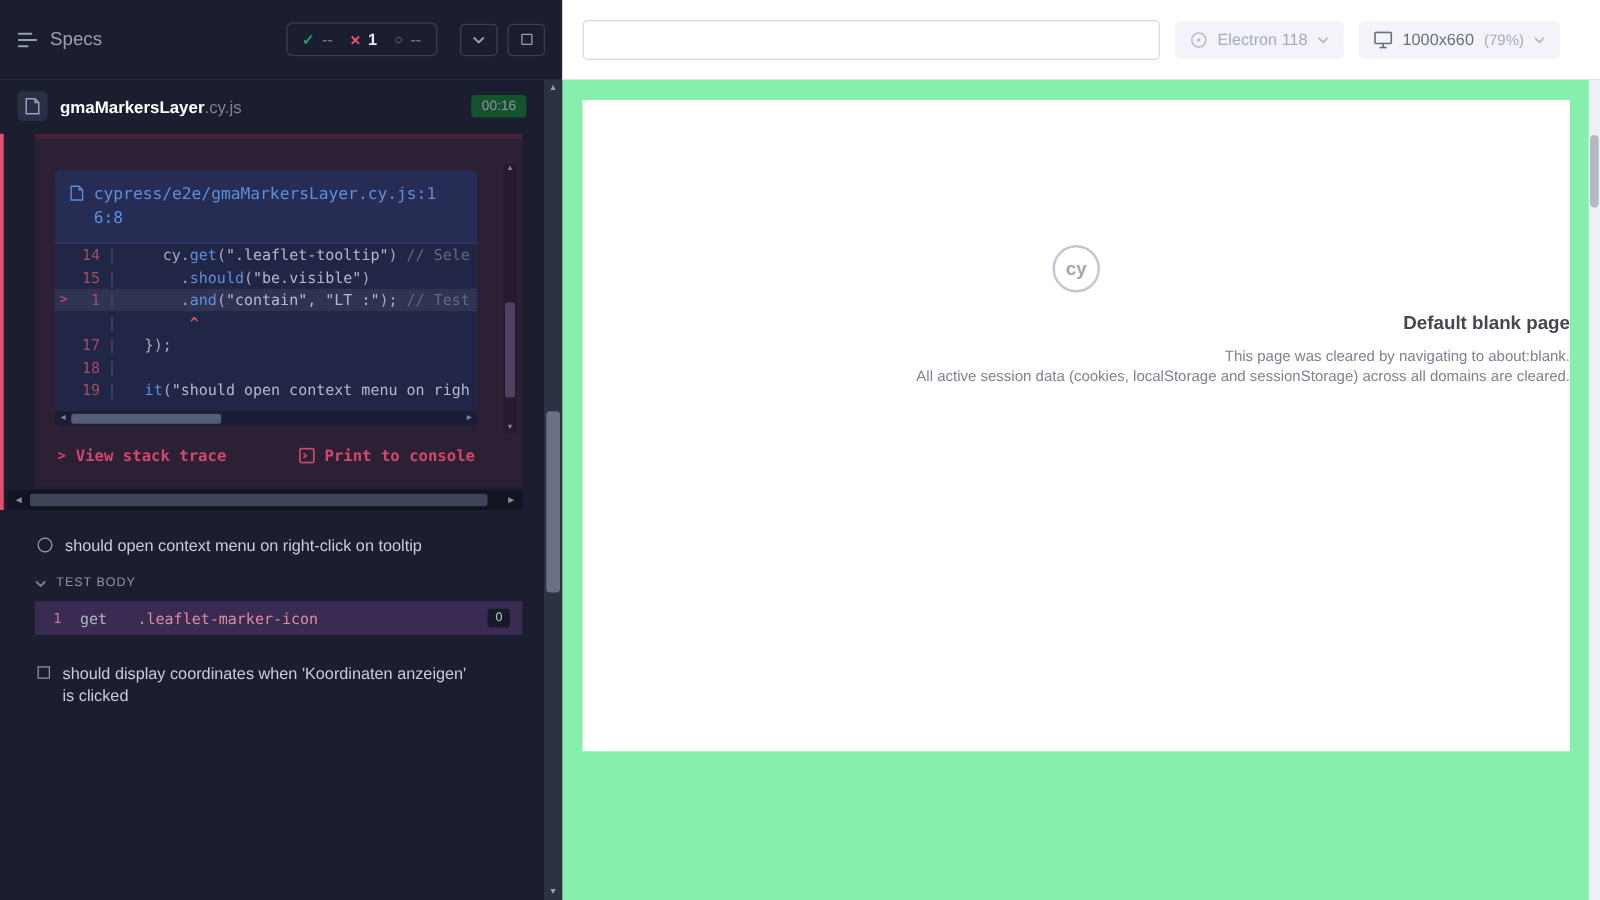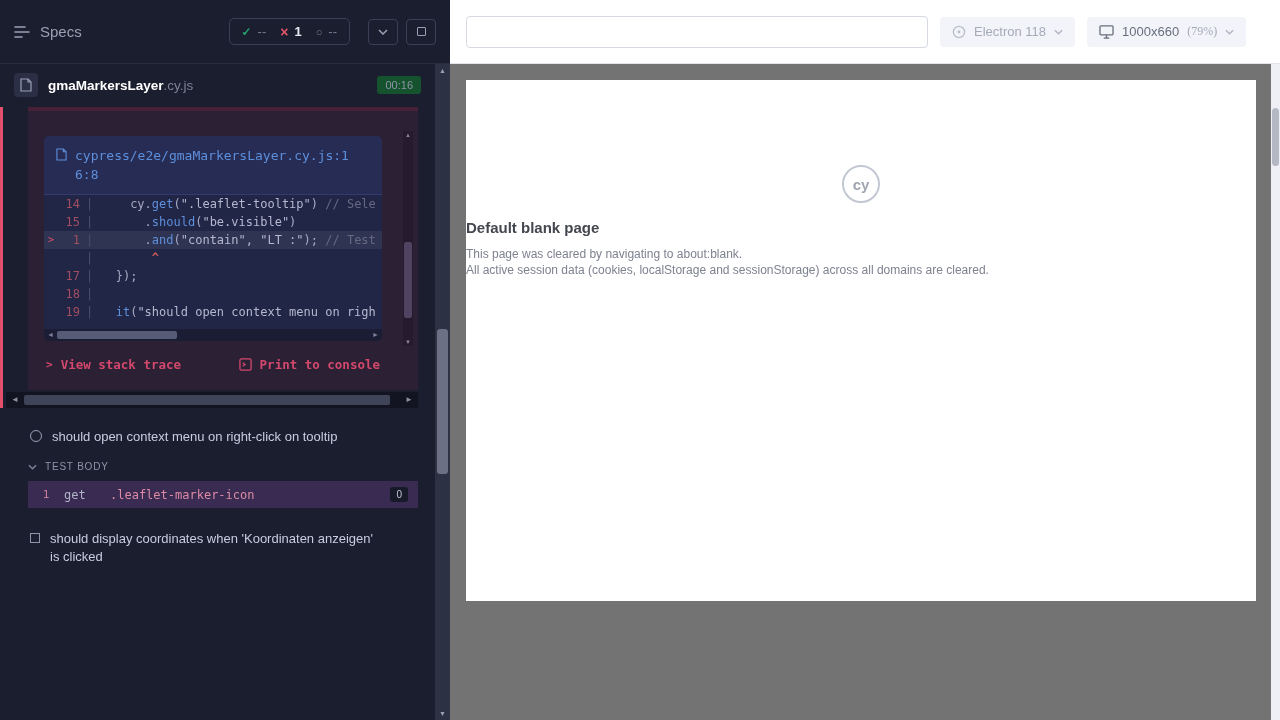--- a/index.html
+++ b/index.html
@@ -82,31 +82,31 @@
   .c-badge { background:#171a28; color:#c6cad9; font-size:10px; padding:2px 6px; border-radius:3px; }
 
   .test.pending { margin-top:12px; }
 
   .rep-scrollbar { position:absolute; top:64px; right:0; bottom:0; width:15px; background:#2d3144; display:flex; flex-direction:column; align-items:center; padding:2px 0; }
   .rep-scrollbar .arr { color:#9aa0b2; font-size:7px; line-height:9px; }
   .rep-scrollbar .track { flex:1; width:100%; position:relative; }
   .rep-scrollbar .thumb { position:absolute; top:40%; height:23%; left:2px; right:2px; background:#6b7084; border-radius:3px; }
 
   
-  .runner { flex:1; display:flex; flex-direction:column; background:#737373; position:relative; }
+  .runner { flex:1; display:flex; flex-direction:column; background:#86efac; position:relative; }
   .run-header { height:64px; flex-shrink:0; background:#ffffff; border-bottom:1px solid #e3e5ec; display:flex; align-items:center; padding:0 16px; gap:12px; }
   .url-input { flex:1; max-width:462px; height:32px; border:1px solid #d6d9e2; border-radius:4px; padding:0 10px; font-size:13px; color:#4a4e5a; outline:none; background:#fff; }
   .browser-select { height:30px; background:#f2f4f9; border-radius:4px; display:flex; align-items:center; gap:8px; padding:0 12px; color:#a6aab8; font-size:13px; cursor:pointer; white-space:nowrap; }
   .viewport-info { height:30px; background:#f2f4f9; border-radius:4px; display:flex; align-items:center; gap:8px; padding:0 12px; font-size:13px; color:#696e7c; cursor:pointer; white-space:nowrap; }
-  .vp-scale { color:#a6aab8; font-size:12px;font-family:Liberation Serif, serif; }
+  .vp-scale { color:#a6aab8; font-size:12px; }
   .chev-dn { display:flex; color:#b0b4c2; }
 
   .stage { flex:1; padding:16px; }
   .aut { width:790px; height:521px; background:#ffffff; }
-  .blank { padding-top:85px; text-align:left; color:#7e8290; }
+  .blank { padding-top:116px; text-align:right; color:#7e8290; }
   .cy-logo { width:38px; height:38px; border:2px solid #c3c7d2; border-radius:50%; margin:0 auto 16px; display:flex; align-items:center; justify-content:center; font-size:15px; color:#a2a6b2; font-weight:700; }
   .blank h2 { font-size:15px; color:#44474f; font-weight:600; margin-bottom:10px; }
   .blank p { font-size:12px; line-height:16px; }
 
   .page-scrollbar { position:absolute; top:64px; right:0; bottom:0; width:9px; background:#eef0f5; }
   .page-scrollbar .thumb { position:absolute; top:44px; height:58px; left:1px; right:1px; background:#b4b8c4; border-radius:4px; }
 </style>
 </head>
 <body>
 

